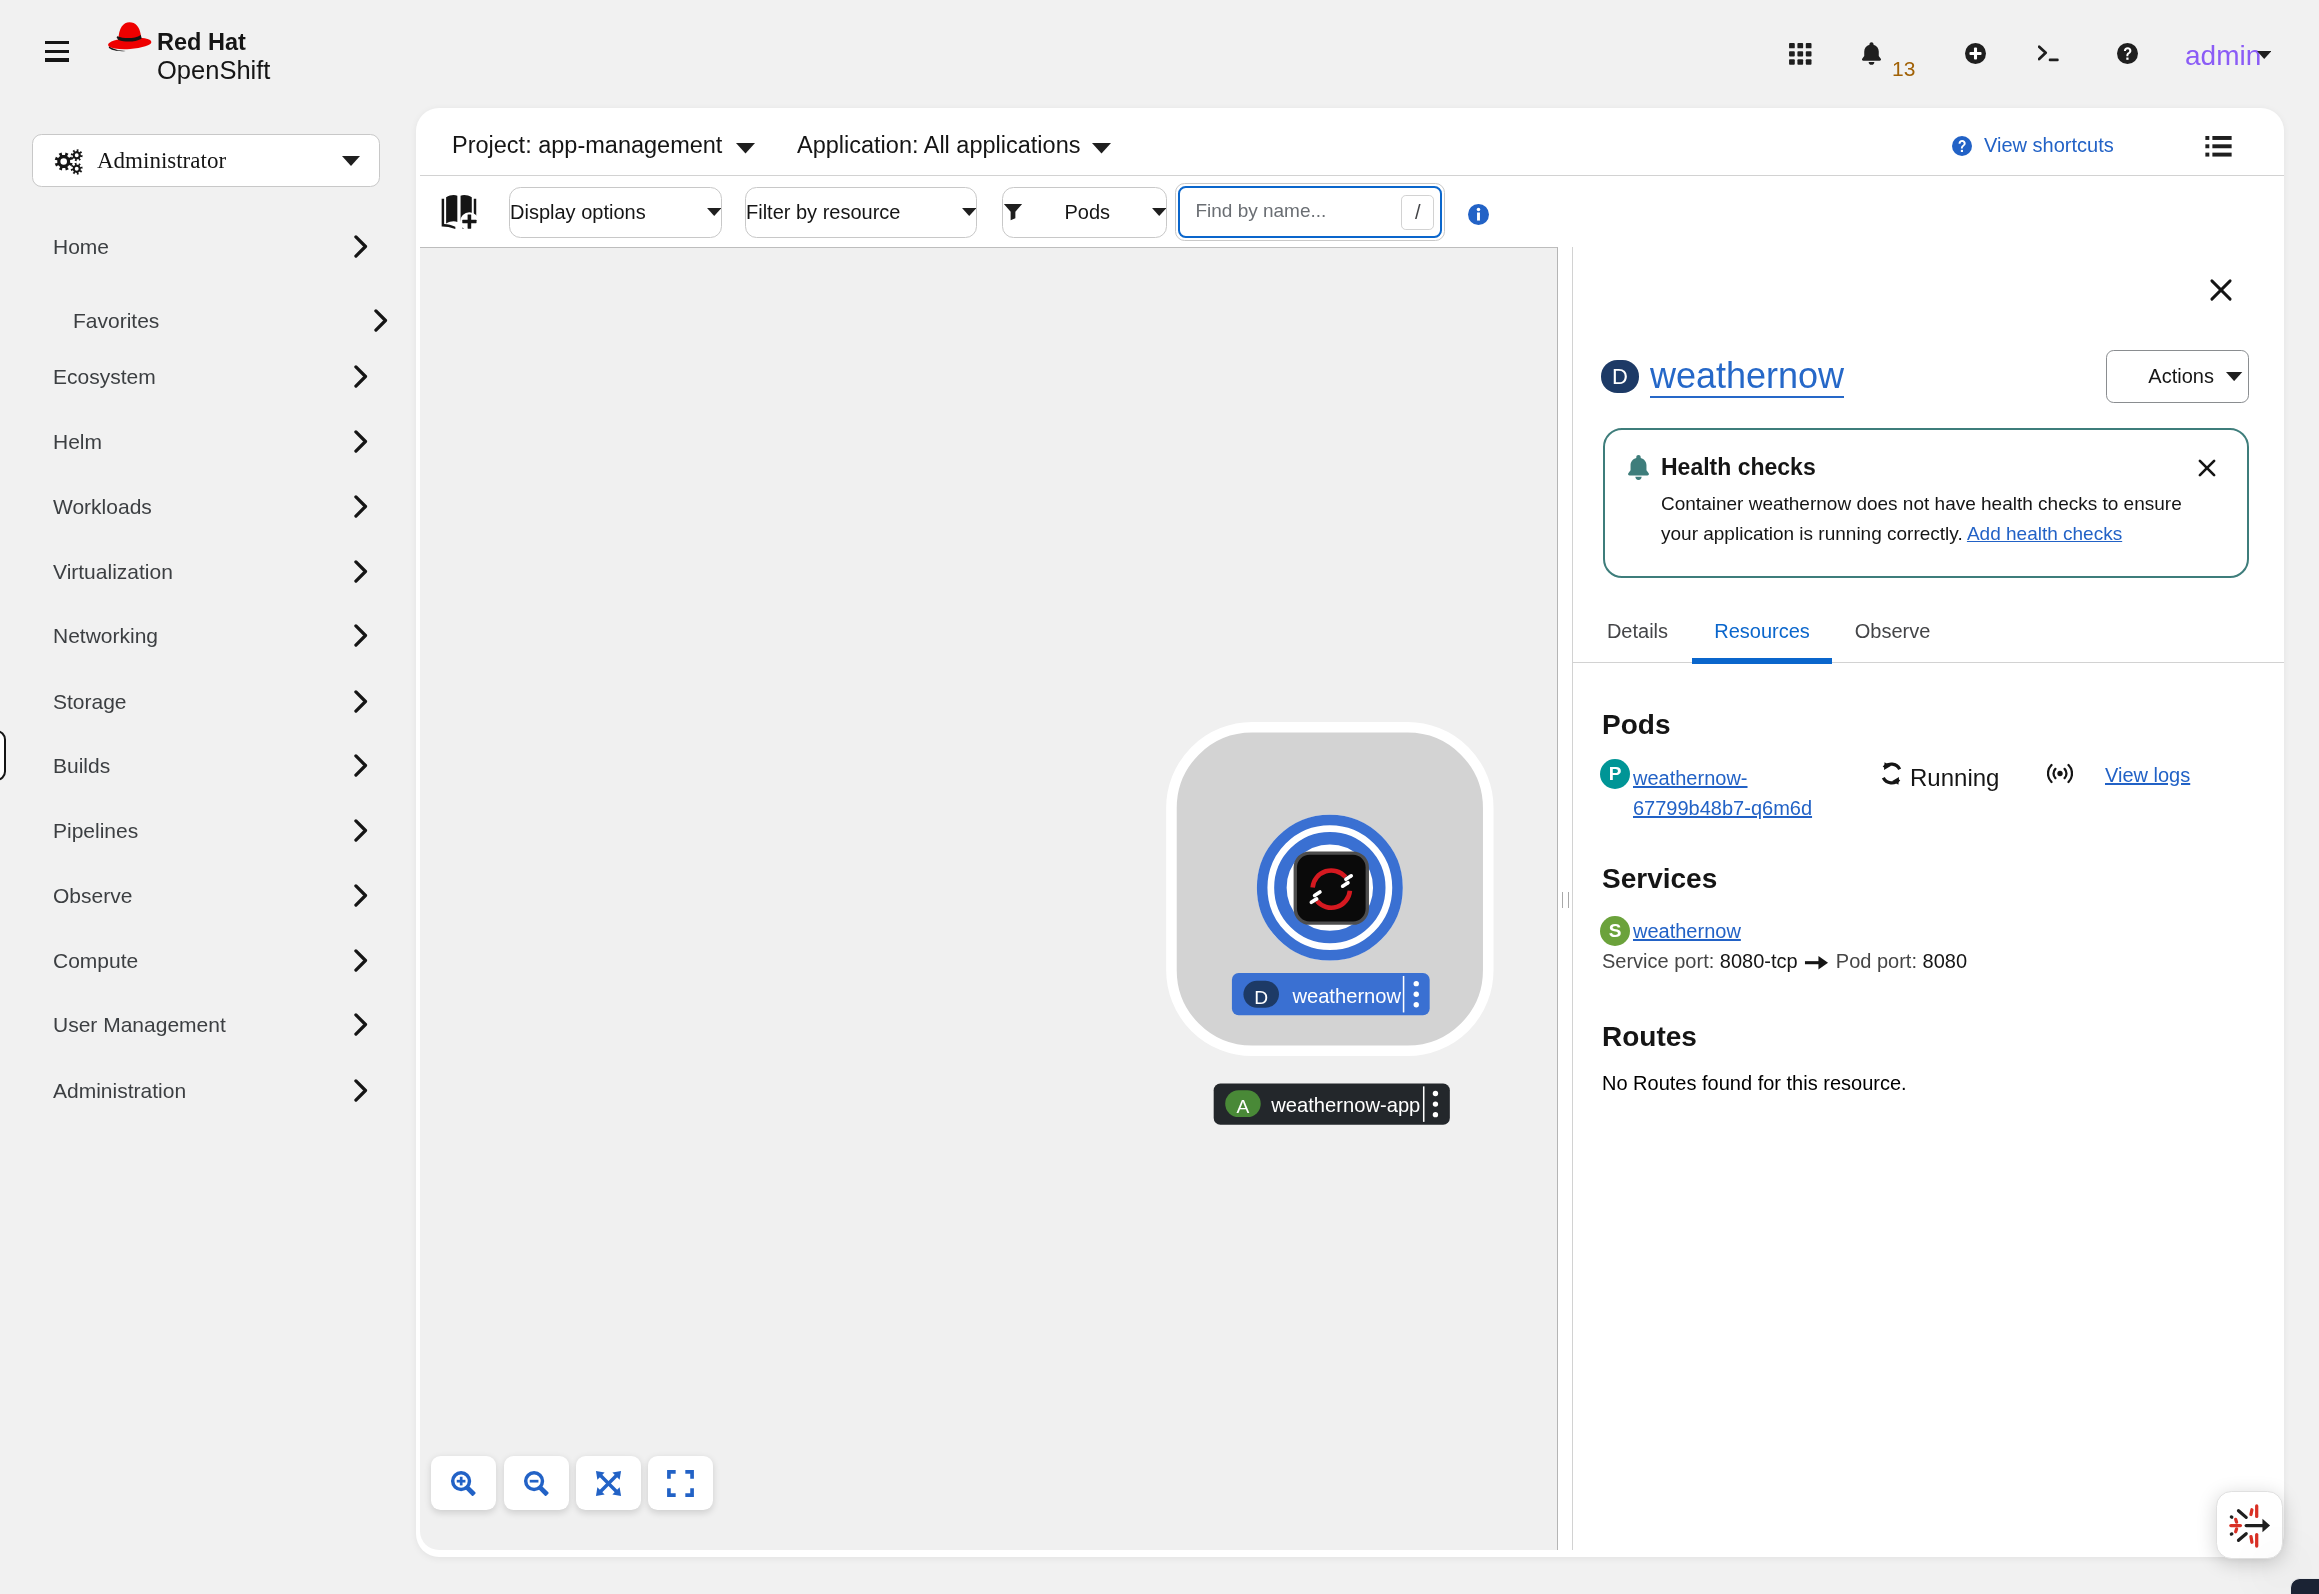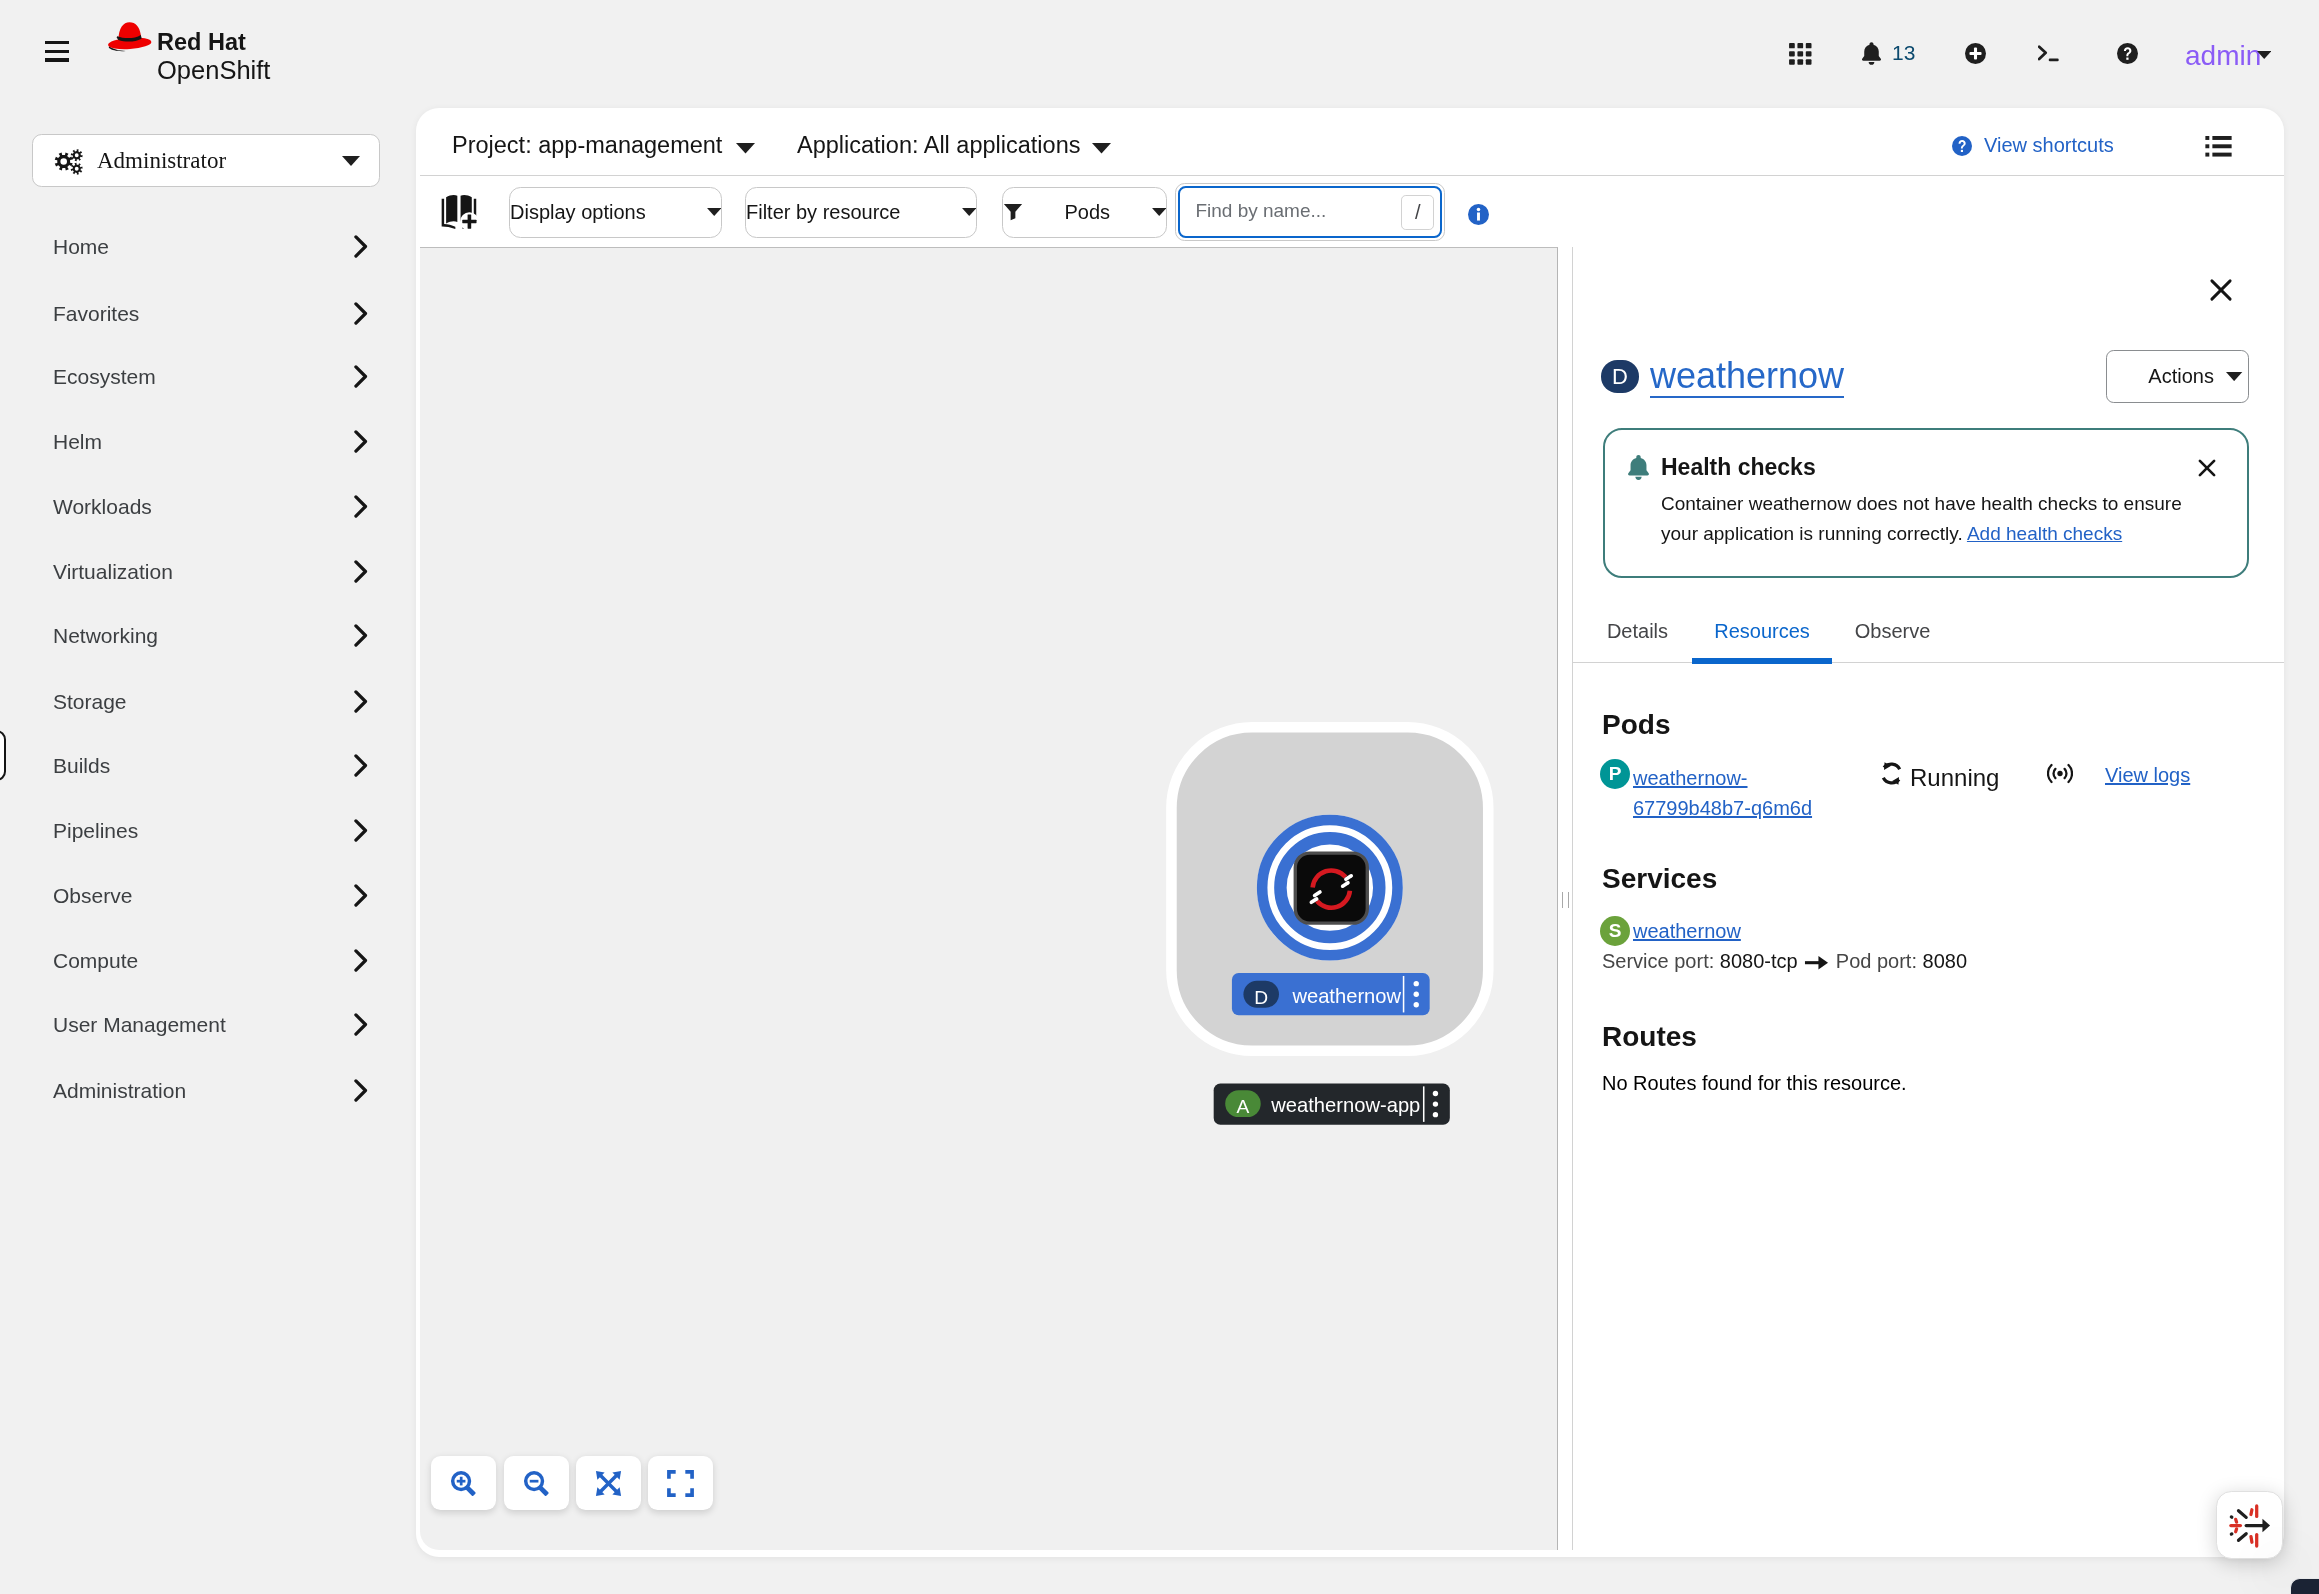--- a/index.html
+++ b/index.html
@@ -35,21 +35,21 @@
       <rect x="19" y="9.3" width="6.5" height="6" rx="1"></rect>
     <rect x="0" y="18.6" width="6.5" height="6" rx="1"></rect>
       <rect x="9.5" y="18.6" width="6.5" height="6" rx="1"></rect>
       <rect x="19" y="18.6" width="6.5" height="6" rx="1"></rect>
   </g>
 </svg>
 <svg class="abs" style="left:1861px;top:42px;" width="21" height="23" viewBox="0 0 26 28">
   <path d="M13 0 C14.5 0 15.5 1 15.5 2.5 L15.5 3.2 C19.5 4.2 22 7.5 22 11.5 L22 17 L24.5 20.5 C25.3 21.6 24.5 23 23 23 L3 23 C1.5 23 0.7 21.6 1.5 20.5 L4 17 L4 11.5 C4 7.5 6.5 4.2 10.5 3.2 L10.5 2.5 C10.5 1 11.5 0 13 0 Z" fill="#1f1f1f"></path>
   <path d="M9.5 24.5 L16.5 24.5 A3.5 3.5 0 0 1 9.5 24.5 Z" fill="#1f1f1f"></path>
 </svg>
-<div class="abs" style="left:1892px;top:41px;font-size:21px;color:#0c4a6e;">13</div>
+<div class="abs" style="left:1892px;top:57px;font-size:21px;color:#a16207;">13</div>
 <svg class="abs" style="left:1965px;top:43px;" width="21" height="21" viewBox="0 0 26 26">
   <circle cx="13" cy="13" r="13" fill="#1f1f1f"></circle>
   <rect x="11.1" y="5.5" width="3.8" height="15" rx="1.2" fill="#fff"></rect>
   <rect x="5.5" y="11.1" width="15" height="3.8" rx="1.2" fill="#fff"></rect>
 </svg>
 <svg class="abs" style="left:2038px;top:45px;" width="23" height="18" viewBox="0 0 30 22">
   <path d="M1.5 1.5 L10 9.5 L1.5 17.5" stroke="#1f1f1f" stroke-width="3.6" fill="none" stroke-linecap="round" stroke-linejoin="round"></path>
   <rect x="14" y="17" width="13" height="3.6" rx="1.5" fill="#1f1f1f"></rect>
 </svg>
 <svg class="abs" style="left:2117px;top:43px;" width="21" height="21" viewBox="0 0 26 26">
@@ -77,21 +77,21 @@
 </div>
 
 <style>
   .navitem { position:absolute; left:53px; width:327px; height:65px; font-size:21px; color:#3c3f42; display:flex; align-items:center; }
   .navitem svg { position:absolute; right:12.5px; }
 </style>
 <div id="nav">
   <div class="navitem" style="top:214px;">Home<svg width="13.4" height="23" viewBox="0 0 14 24">
         <path d="M2 2 L12 12 L2 22" stroke="#151515" stroke-width="3.4" fill="none" stroke-linecap="round" stroke-linejoin="round"></path>
       </svg></div>
-  <div class="navitem" style="top:281px;">Favorites<svg width="13.4" height="23" viewBox="0 0 14 24">
+  <div class="navitem" style="top:288px;margin-left:20px;">Favorites<svg width="13.4" height="23" viewBox="0 0 14 24">
         <path d="M2 2 L12 12 L2 22" stroke="#151515" stroke-width="3.4" fill="none" stroke-linecap="round" stroke-linejoin="round"></path>
       </svg></div>
   <div class="navitem" style="top:344px;">Ecosystem<svg width="13.4" height="23" viewBox="0 0 14 24">
         <path d="M2 2 L12 12 L2 22" stroke="#151515" stroke-width="3.4" fill="none" stroke-linecap="round" stroke-linejoin="round"></path>
       </svg></div>
   <div class="navitem" style="top:409px;">Helm<svg width="13.4" height="23" viewBox="0 0 14 24">
         <path d="M2 2 L12 12 L2 22" stroke="#151515" stroke-width="3.4" fill="none" stroke-linecap="round" stroke-linejoin="round"></path>
       </svg></div>
   <div class="navitem" style="top:474px;">Workloads<svg width="13.4" height="23" viewBox="0 0 14 24">
         <path d="M2 2 L12 12 L2 22" stroke="#151515" stroke-width="3.4" fill="none" stroke-linecap="round" stroke-linejoin="round"></path>

